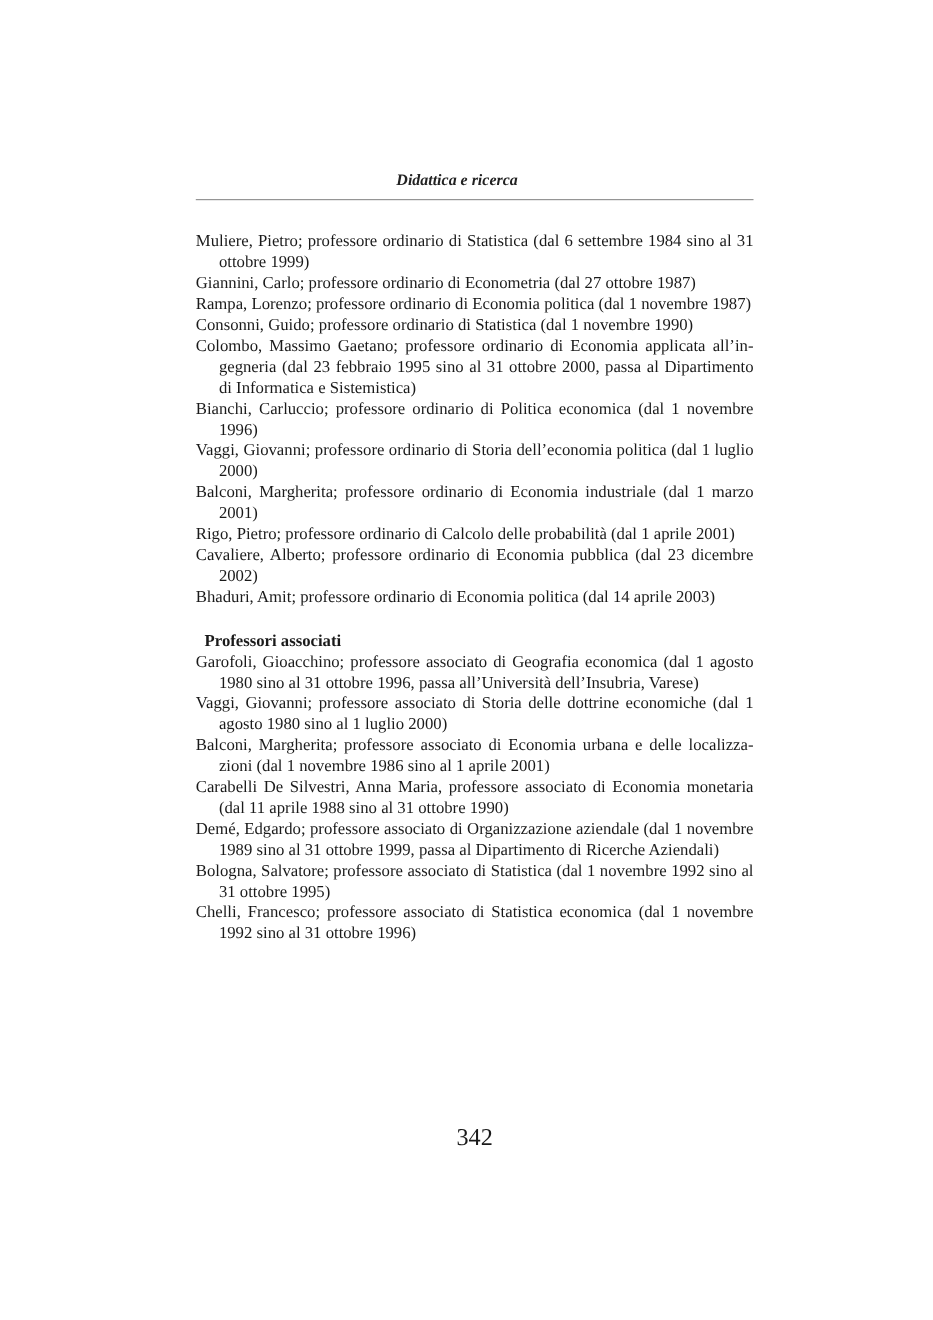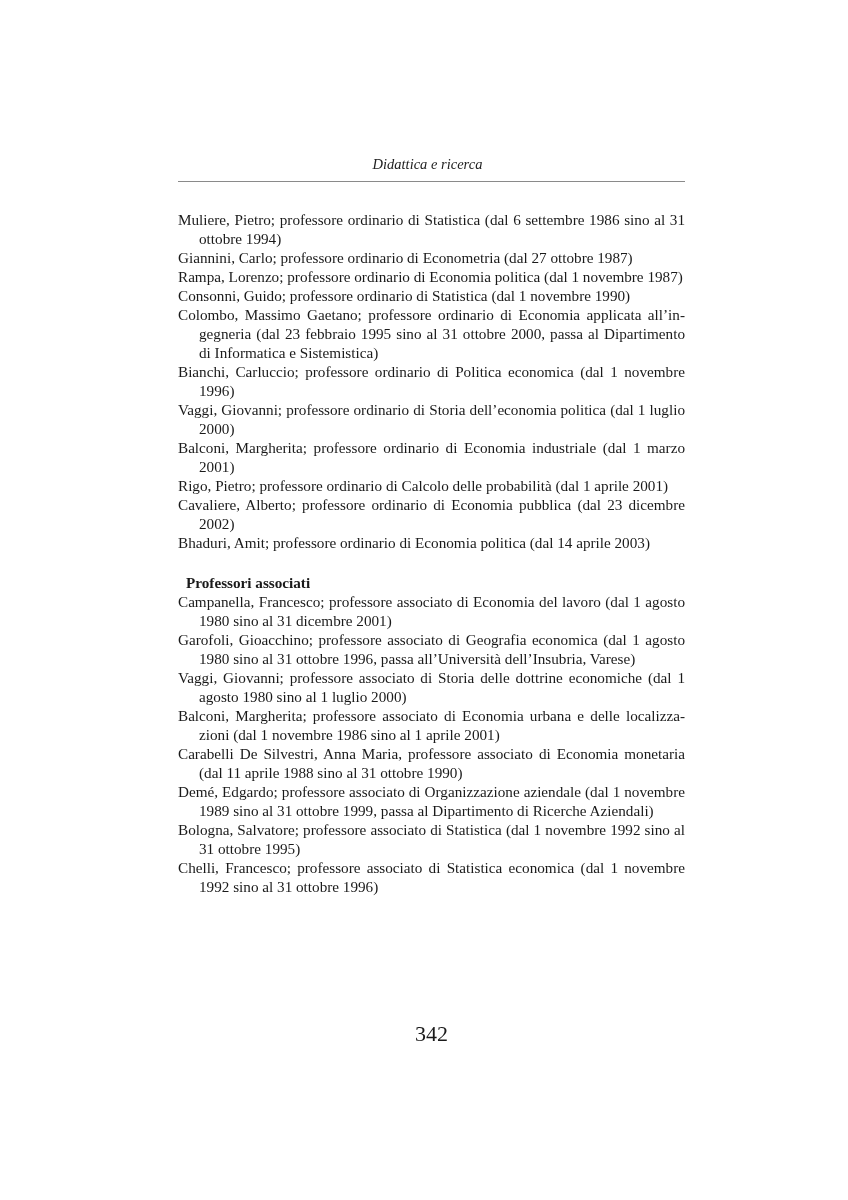--- a/index.html
+++ b/index.html
@@ -10,27 +10,28 @@
     body {
       width: 848px;
       height: 1200px;
       position: relative;
       overflow: hidden;
       font-family: "Liberation Serif", "DejaVu Serif", serif;
       color: #1a1a1a;
     }
     .running-head {
       position: absolute;
-      left: 174px;
+      left: 162px;
       width: 507px;
       top: 156px;
       text-align: center;
       font-style: italic;
       font-size: 14.5px;
       color: #222;
+      font-weight: bold;
     }
     .head-rule {
       position: absolute;
       left: 178px;
       width: 507px;
       top: 181px;
       height: 0;
       border-top: 1px solid #8a8a8a;
     }
     .body-text {
@@ -65,36 +66,35 @@
     }
   </style>
 </head>
 <body>
 
 <div class="running-head">Didattica e ricerca</div>
 <div class="head-rule"></div>
 
 <div class="body-text">
   <div>
-    <p class="entry">Muliere, Pietro; professore ordinario di Statistica (dal 6 settembre 1986 sino al 31 ottobre 1994)</p>
+    <p class="entry">Muliere, Pietro; professore ordinario di Statistica (dal 6 settembre 1984 sino al 31 ottobre 1999)</p>
     <p class="entry">Giannini, Carlo; professore ordinario di Econometria (dal 27 ottobre 1987)</p>
     <p class="entry">Rampa, Lorenzo; professore ordinario di Economia politica (dal 1 novembre 1987)</p>
     <p class="entry">Consonni, Guido; professore ordinario di Statistica (dal 1 novembre 1990)</p>
     <p class="entry">Colombo, Massimo Gaetano; professore ordinario di Economia applicata all’in­gegneria (dal 23 febbraio 1995 sino al 31 ottobre 2000, passa al Dipartimento di Informatica e Sistemistica)</p>
     <p class="entry">Bianchi, Carluccio; professore ordinario di Politica economica (dal 1 novembre 1996)</p>
     <p class="entry">Vaggi, Giovanni; professore ordinario di Storia dell’economia politica (dal 1 luglio 2000)</p>
     <p class="entry">Balconi, Margherita; professore ordinario di Economia industriale (dal 1 marzo 2001)</p>
     <p class="entry">Rigo, Pietro; professore ordinario di Calcolo delle probabilità (dal 1 aprile 2001)</p>
     <p class="entry">Cavaliere, Alberto; professore ordinario di Economia pubblica (dal 23 dicembre 2002)</p>
     <p class="entry">Bhaduri, Amit; professore ordinario di Economia politica (dal 14 aprile 2003)</p>
   </div>
 
   <div>
     <h3 class="section-heading">Professori associati</h3>
-    <p class="entry">Campanella, Francesco; professore associato di Economia del lavoro (dal 1 agosto 1980 sino al 31 dicembre 2001)</p>
     <p class="entry">Garofoli, Gioacchino; professore associato di Geografia economica (dal 1 agosto 1980 sino al 31 ottobre 1996, passa all’Università dell’Insubria, Varese)</p>
     <p class="entry">Vaggi, Giovanni; professore associato di Storia delle dottrine economiche (dal 1 agosto 1980 sino al 1 luglio 2000)</p>
     <p class="entry">Balconi, Margherita; professore associato di Economia urbana e delle localizza­zioni (dal 1 novembre 1986 sino al 1 aprile 2001)</p>
     <p class="entry">Carabelli De Silvestri, Anna Maria, professore associato di Economia monetaria (dal 11 aprile 1988 sino al 31 ottobre 1990)</p>
     <p class="entry">Demé, Edgardo; professore associato di Organizzazione aziendale (dal 1 novem­bre 1989 sino al 31 ottobre 1999, passa al Dipartimento di Ricerche Aziendali)</p>
     <p class="entry">Bologna, Salvatore; professore associato di Statistica (dal 1 novembre 1992 sino al 31 ottobre 1995)</p>
     <p class="entry">Chelli, Francesco; professore associato di Statistica economica (dal 1 novembre 1992 sino al 31 ottobre 1996)</p>
   </div>
 </div>
 

